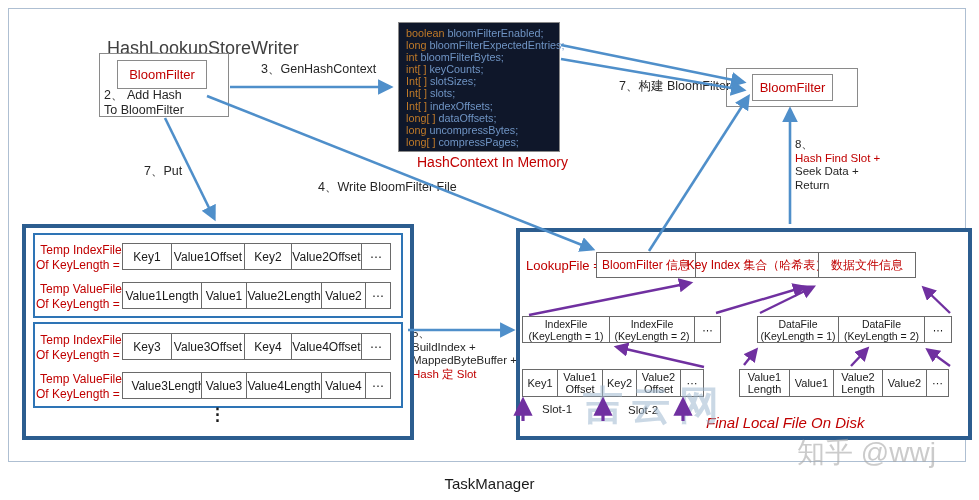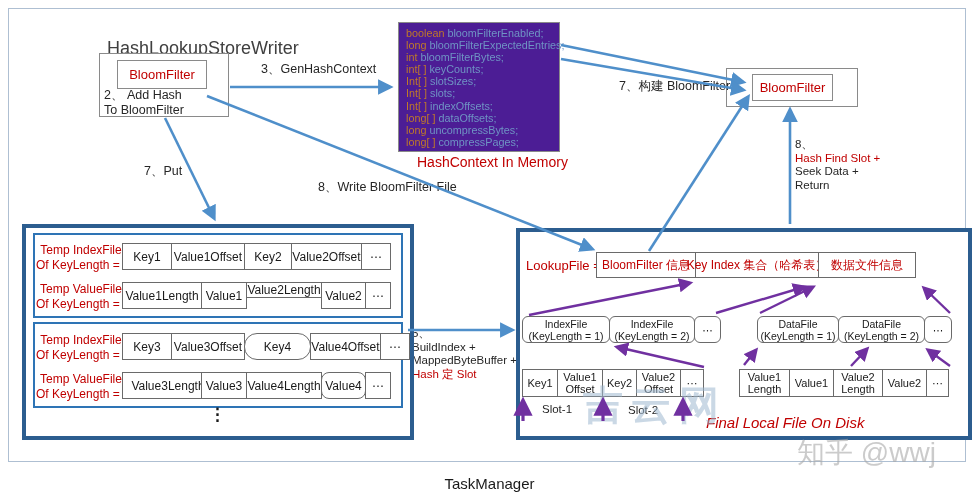--- a/index.html
+++ b/index.html
@@ -6,32 +6,32 @@
   .stage{position:relative;width:979px;height:500px;background:#fff;
          font-family:"Liberation Sans",sans-serif;color:#262626;overflow:hidden;}
   .outer-box{position:absolute;left:8px;top:8px;width:956px;height:452px;border:1px solid #aebfd2;}
   .gbox{position:absolute;border:1px solid #8a8a8a;background:#fff;}
   .bloom{color:#c00000;display:flex;align-items:center;justify-content:center;font-size:13px;}
   .title{position:absolute;font-size:18px;color:#404040;white-space:nowrap;}
   .lbl{position:absolute;font-size:12.5px;line-height:15px;color:#262626;white-space:nowrap;}
   .lbl-sm{position:absolute;font-size:11.5px;line-height:13.5px;color:#262626;white-space:nowrap;}
   .red{color:#c00000;}
   .code-box{position:absolute;left:398px;top:22px;width:162px;height:130px;border:1px solid #8a8a8a;
-            background:#4c1d95;padding:4px 0 0 7px;box-sizing:border-box;font-size:10.8px;line-height:12.1px;white-space:nowrap;}
+            background:#0f172a;padding:4px 0 0 7px;box-sizing:border-box;font-size:10.8px;line-height:12.1px;white-space:nowrap;}
   .kw{color:#c07a28;}
   .nm{color:#6f94c4;}
   .red-cap{position:absolute;color:#c00000;white-space:nowrap;}
   .bigbox{position:absolute;border:4px solid #2c5d8f;background:#fff;}
   .midbox{position:absolute;border:2px solid #2e74b5;background:#fff;}
   .trow{position:absolute;display:flex;}
   .cell{border:1px solid #6a6a6a;margin-left:-1px;background:#fff;display:flex;flex-direction:column;
         align-items:center;justify-content:center;text-align:center;font-size:12px;color:#1a1a1a;
         box-sizing:border-box;white-space:nowrap;}
   .cell:first-child{margin-left:0;}
-  .small .cell{font-size:10.5px;line-height:12px;border-radius:6px;}
+  .small .cell{font-size:10.5px;line-height:12px;}
   .tiny .cell{font-size:11px;line-height:12px;}
   .redcells .cell{color:#c00000;font-size:12px;font-weight:500;}
   .redlab{position:absolute;color:#c00000;font-size:12px;line-height:14.5px;text-align:center;white-space:nowrap;}
   .caption{position:absolute;color:#c00000;font-size:15px;white-space:nowrap;}
   .wm-center{position:absolute;left:583px;top:378px;font-size:40px;font-weight:700;letter-spacing:8px;
              color:rgba(158,184,208,0.55);white-space:nowrap;}
   .wm-corner{position:absolute;left:797px;top:434px;font-size:28px;color:rgba(168,168,168,0.6);white-space:nowrap;}
   .footer{position:absolute;left:0;right:0;top:475px;text-align:center;font-size:15px;color:#1a1a1a;}
   .ellipsis-v{position:absolute;left:209px;top:404px;font-size:17px;font-weight:bold;color:#1a1a1a;}
   svg.arrows{position:absolute;left:0;top:0;pointer-events:none;}
@@ -70,21 +70,21 @@
   </div>
   <div class="red-cap" style="left:417px;top:154px;font-size:14px;">HashContext In Memory</div>
 
   <div class="gbox" style="left:726px;top:68px;width:130px;height:37px;"></div>
   <div class="gbox bloom" style="left:752px;top:74px;width:79px;height:25px;">
     <span>BloomFilter</span>
   </div>
 
   <div class="lbl" style="left:144px;top:164px;">7、Put</div>
   <div class="lbl" style="left:261px;top:62px;">3、GenHashContext</div>
-  <div class="lbl" style="left:318px;top:180px;">8、Write BloomFilter File</div>
+  <div class="lbl" style="left:318px;top:180px;">4、Write BloomFilter File</div>
   <div class="lbl-sm" style="left:412px;top:327px;">
     <div>5、</div>
     <div>BuildIndex +</div>
     <div>MappedByteBuffer +</div>
     <div class="red">Hash 定 Slot</div>
   </div>
   <div class="lbl" style="left:711px;top:232px;font-size:12px;">6、MergeFile</div>
   <div class="lbl" style="left:619px;top:79px;">7、构建 BloomFilter</div>
   <div class="lbl-sm" style="left:795px;top:138px;">
     <div>8、</div>
@@ -109,46 +109,46 @@
     <div class="cell" style="width:30px;height:27px;">⋯</div>
   </div>
 
   <div class="redlab" style="left:36px;top:282px;width:90px;">
     <div>Temp ValueFile</div>
     <div>Of KeyLength = 1</div>
   </div>
   <div class="trow" style="left:122px;top:282px;">
     <div class="cell" style="width:80px;height:27px;">Value1Length</div>
     <div class="cell" style="width:46px;height:27px;">Value1</div>
-    <div class="cell" style="width:76px;height:16px;">Value2Length</div>
+    <div class="cell" style="width:76px;height:27px;">Value2Length</div>
     <div class="cell" style="width:45px;height:27px;">Value2</div>
     <div class="cell" style="width:26px;height:27px;">⋯</div>
   </div>
 
   <div class="redlab" style="left:36px;top:333px;width:90px;">
     <div>Temp IndexFile</div>
     <div>Of KeyLength = 2</div>
   </div>
   <div class="trow" style="left:122px;top:333px;">
     <div class="cell" style="width:50px;height:27px;">Key3</div>
     <div class="cell" style="width:74px;height:27px;">Value3Offset</div>
-    <div class="cell" style="width:67px;height:27px;border-radius:13px;">Key4</div>
+    <div class="cell" style="width:48px;height:27px;">Key4</div>
     <div class="cell" style="width:71px;height:27px;">Value4Offset</div>
     <div class="cell" style="width:30px;height:27px;">⋯</div>
   </div>
 
   <div class="redlab" style="left:36px;top:372px;width:90px;">
     <div>Temp ValueFile</div>
     <div>Of KeyLength = 2</div>
   </div>
   <div class="trow" style="left:122px;top:372px;">
     <div class="cell" style="width:80px;height:27px;padding-left:12px;">Value3Length</div>
     <div class="cell" style="width:46px;height:27px;">Value3</div>
     <div class="cell" style="width:76px;height:27px;">Value4Length</div>
-    <div class="cell" style="width:45px;height:27px;border-radius:8px;">Value4</div>
+    <div class="cell" style="width:45px;height:27px;">Value4</div>
     <div class="cell" style="width:26px;height:27px;">⋯</div>
   </div>
 
   <div class="ellipsis-v">⋮</div>
 
   <div class="bigbox" style="left:516px;top:228px;width:448px;height:204px;"></div>
 
   <div class="red-cap" style="left:526px;top:258px;font-size:13px;">LookupFile =</div>
   <div class="trow redcells" style="left:596px;top:252px;">
     <div class="cell" style="width:100px;height:26px;">BloomFilter 信息</div>

